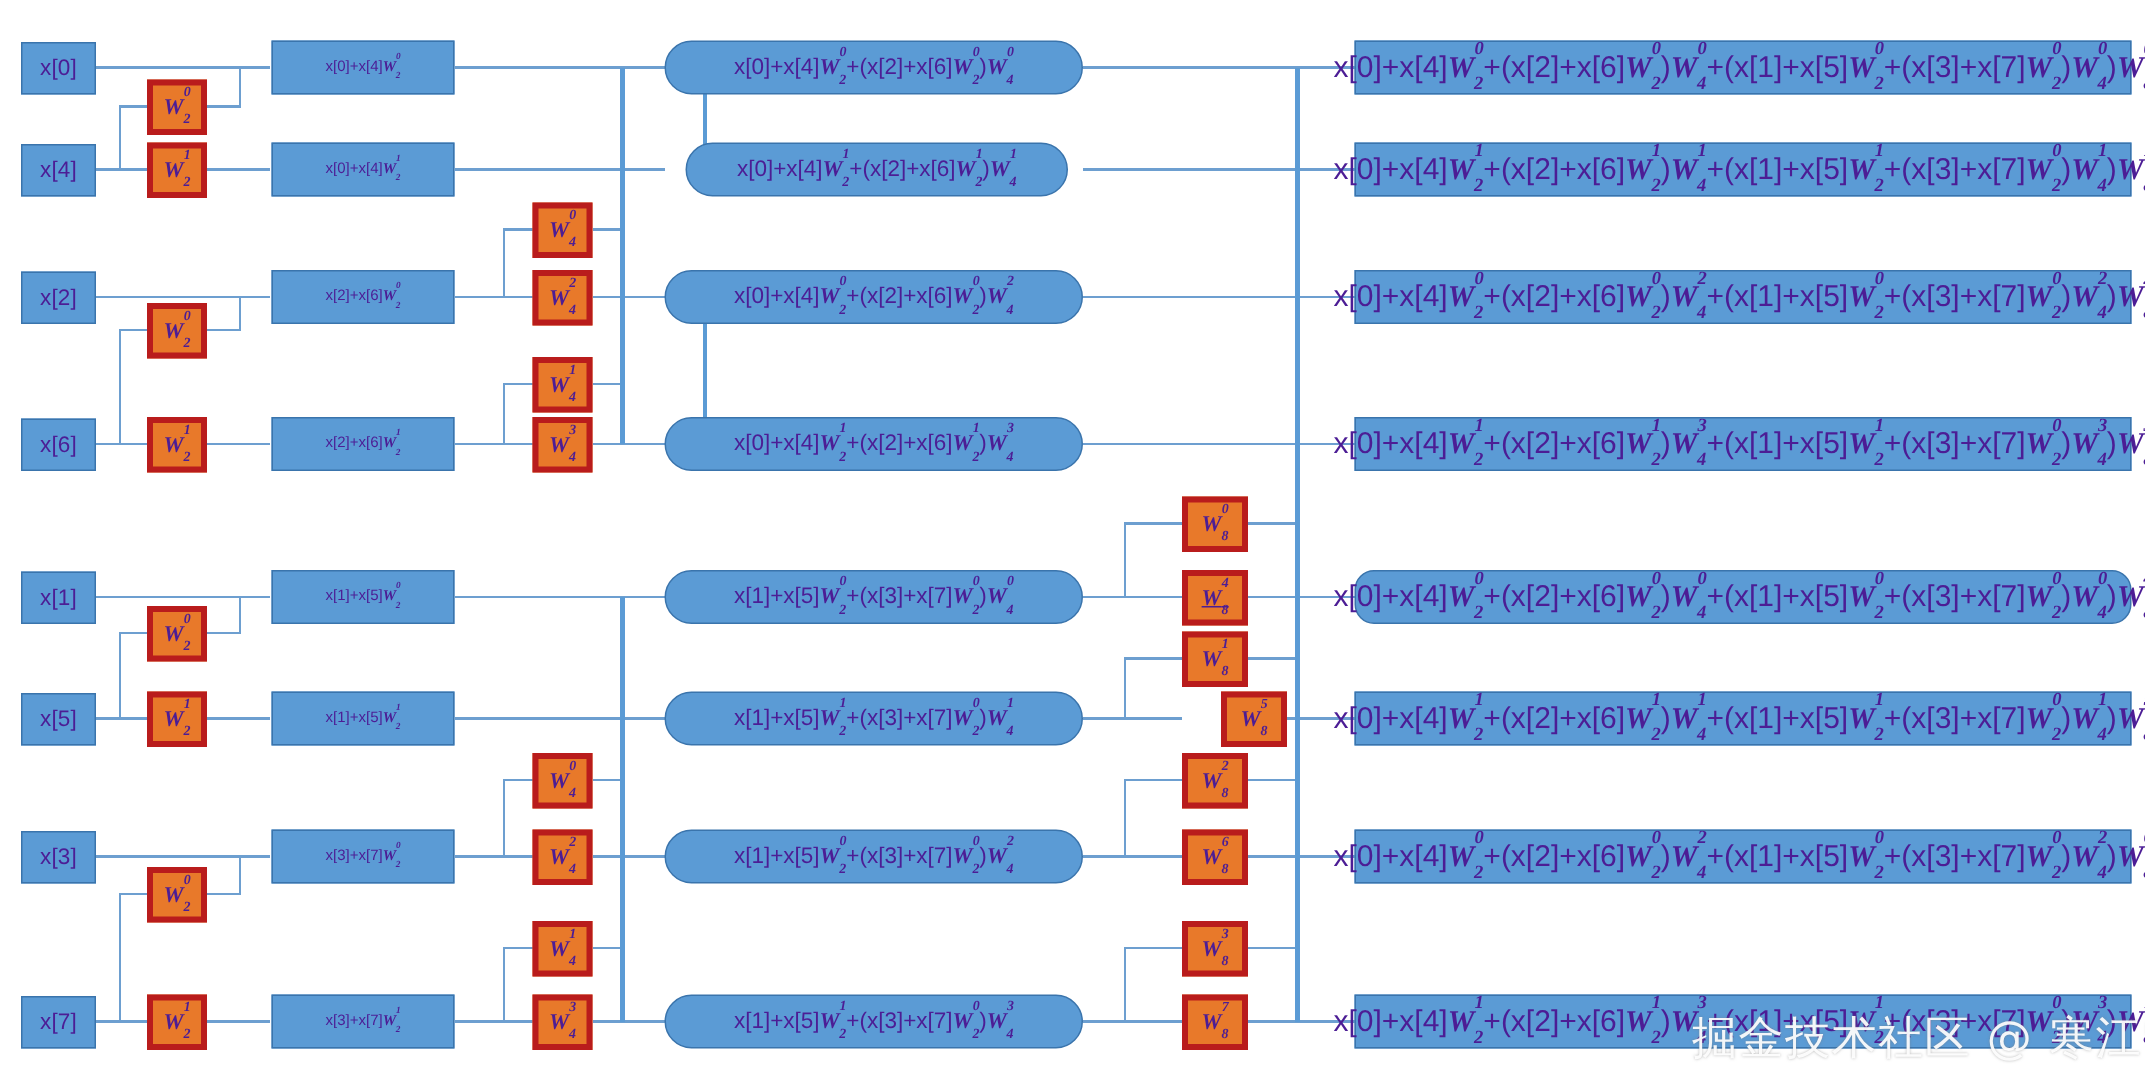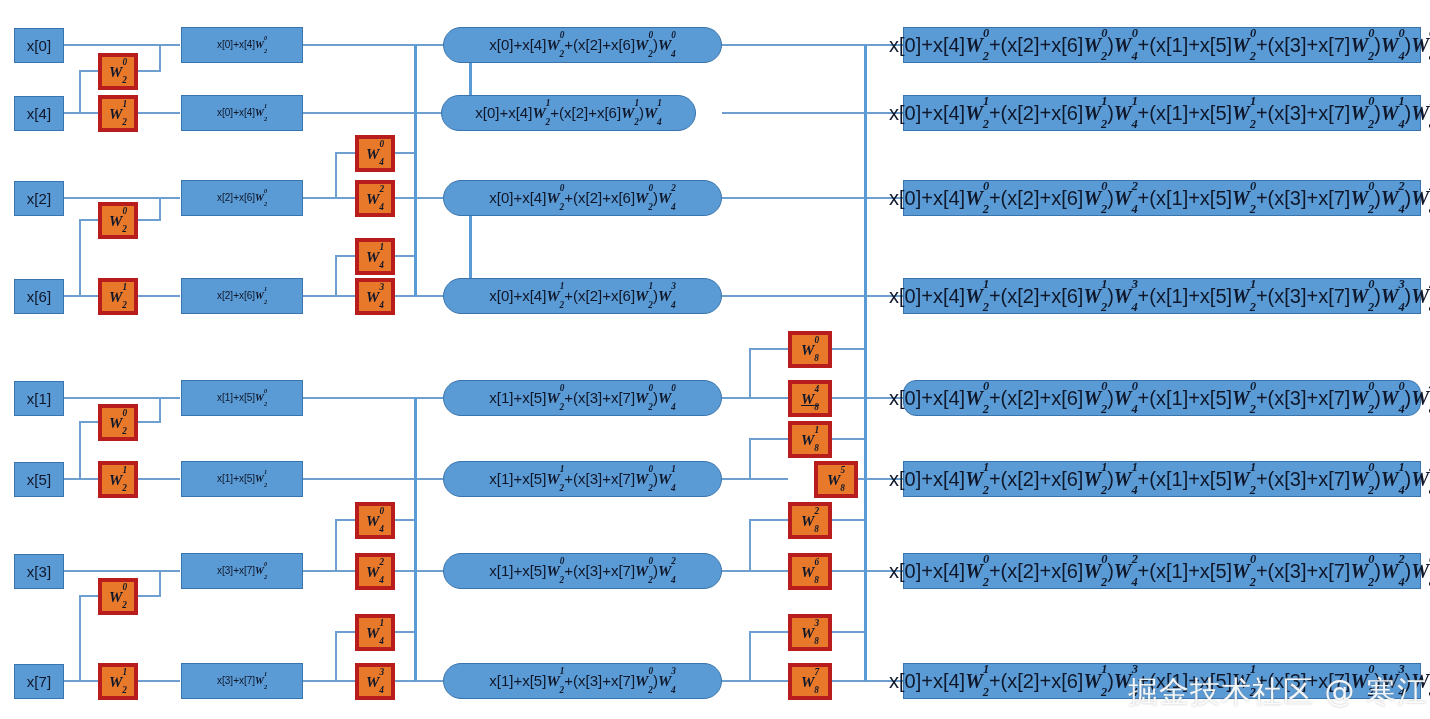--- a/index.html
+++ b/index.html
@@ -17,21 +17,21 @@
     background: #ffffff;
     overflow: hidden;
   }
 
   .node {
     position: absolute;
     box-sizing: border-box;
     display: flex;
     align-items: center;
     justify-content: center;
-    color: #0f172a;
+    color: #4c1d95;
     line-height: 1;
     white-space: nowrap;
   }
   .node.blue {
     background: #5b9bd5;
     border: 1px solid #3a74ac;
     font-size: 15px;
   }
   .node.orange {
     background: #e8792a;
@@ -283,21 +283,21 @@
   <div class="node orange" style="left:355px;top:614px;width:40px;height:37px;">
     <span class="math"><span class="W">W<sup>1</sup><sub>4</sub></span></span>
   </div>
   <div class="node orange" style="left:355px;top:663px;width:40px;height:37px;">
     <span class="math"><span class="W">W<sup>3</sup><sub>4</sub></span></span>
   </div>
 
   <div class="node blue s2" style="left:443px;top:27px;width:279px;height:36px;">
     <span class="math">x[0]+x[4]<span class="W">W<sup>0</sup><sub>2</sub></span>+(x[2]+x[6]<span class="W">W<sup>0</sup><sub>2</sub></span>)<span class="W">W<sup>0</sup><sub>4</sub></span></span>
   </div>
-  <div class="node blue s2" style="left:441px;top:95px;width:255px;height:36px;">
+  <div class="node blue s2" style="left:457px;top:95px;width:255px;height:36px;">
     <span class="math">x[0]+x[4]<span class="W">W<sup>1</sup><sub>2</sub></span>+(x[2]+x[6]<span class="W">W<sup>1</sup><sub>2</sub></span>)<span class="W">W<sup>1</sup><sub>4</sub></span></span>
   </div>
   <div class="node blue s2" style="left:443px;top:180px;width:279px;height:36px;">
     <span class="math">x[0]+x[4]<span class="W">W<sup>0</sup><sub>2</sub></span>+(x[2]+x[6]<span class="W">W<sup>0</sup><sub>2</sub></span>)<span class="W">W<sup>2</sup><sub>4</sub></span></span>
   </div>
   <div class="node blue s2" style="left:443px;top:278px;width:279px;height:36px;">
     <span class="math">x[0]+x[4]<span class="W">W<sup>1</sup><sub>2</sub></span>+(x[2]+x[6]<span class="W">W<sup>1</sup><sub>2</sub></span>)<span class="W">W<sup>3</sup><sub>4</sub></span></span>
   </div>
   <div class="node blue s2" style="left:443px;top:380px;width:279px;height:36px;">
     <span class="math">x[1]+x[5]<span class="W">W<sup>0</sup><sub>2</sub></span>+(x[3]+x[7]<span class="W">W<sup>0</sup><sub>2</sub></span>)<span class="W">W<sup>0</sup><sub>4</sub></span></span>

